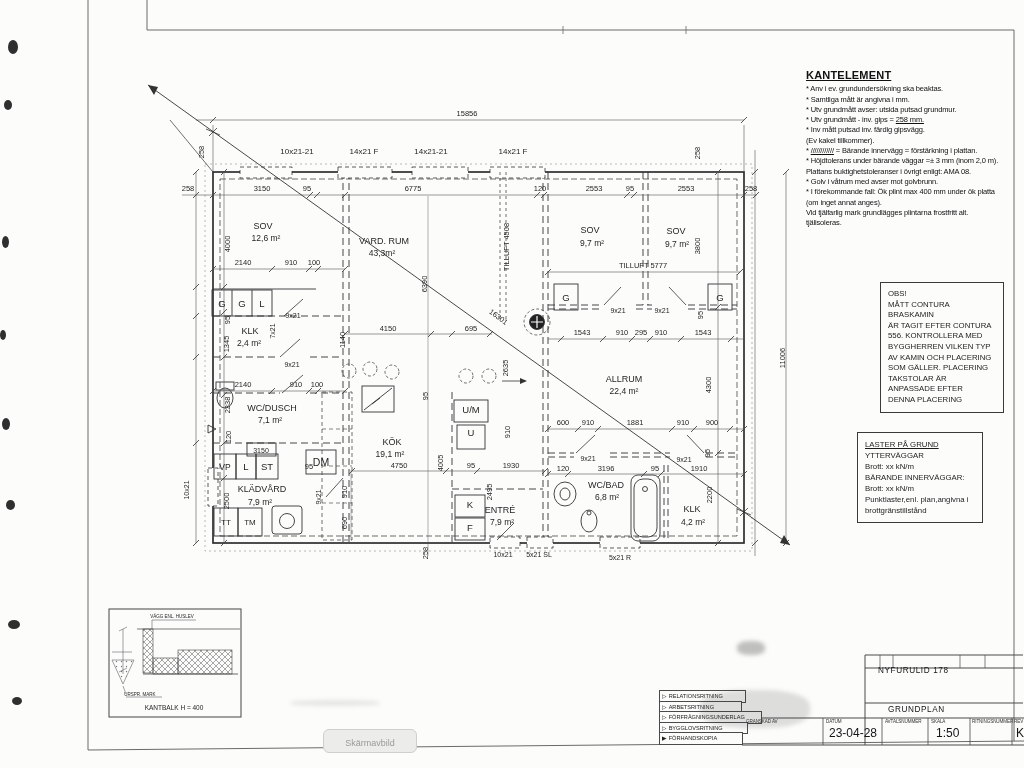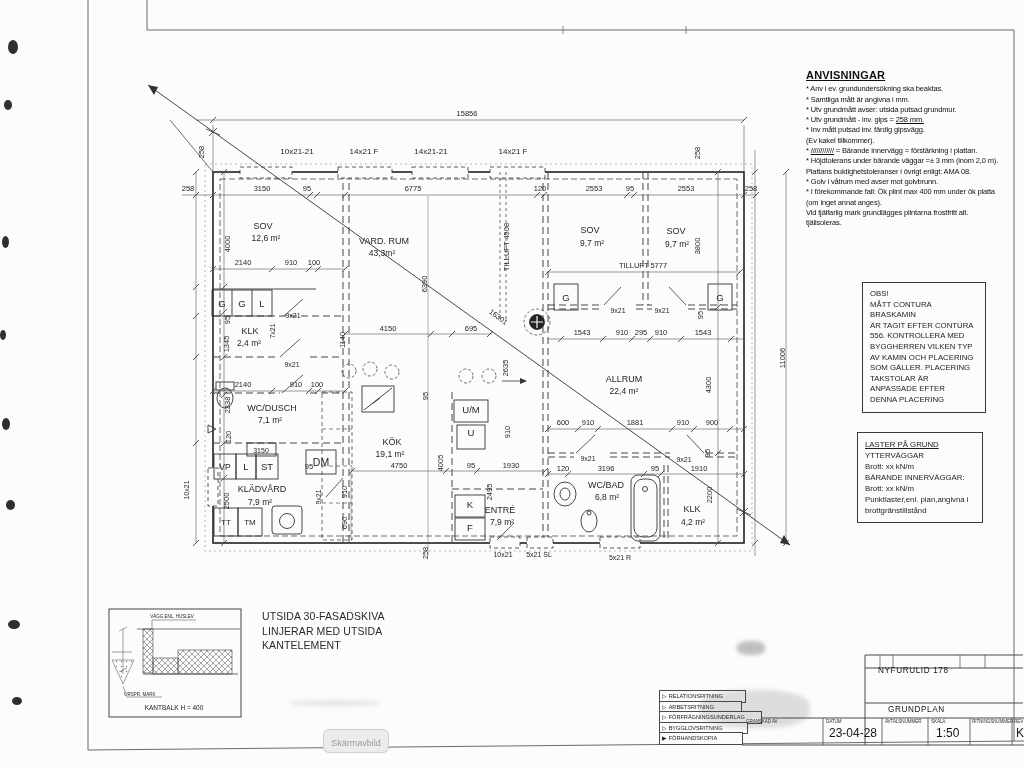--- a/index.html
+++ b/index.html
@@ -4,32 +4,32 @@
 <style>
   html,body{margin:0;padding:0;background:#e8e8e8;}
   #sheet{position:relative;width:1024px;height:768px;background:#fcfcfb;overflow:hidden;
          font-family:"Liberation Sans",sans-serif;color:#1c1c1c;}
   #drawing{position:absolute;left:0;top:0;}
   svg text{fill:#1f1f1f;font-family:"Liberation Sans",sans-serif;}
   .note{position:absolute;font-size:7.5px;letter-spacing:-0.15px;line-height:10.3px;color:#111;}
   #anvisningar{left:806px;top:70px;width:212px;}
   #anvisningar .title{font-size:11px;font-weight:bold;text-decoration:underline;margin-bottom:4px;letter-spacing:0.2px;}
   .notebox{position:absolute;border:1px solid #3a3a3a;background:#fcfcfb;padding:6px 7px;font-size:7.8px;line-height:10.6px;}
-  #obs-box{left:862px;top:282px;width:108px;}
+  #obs-box{left:880px;top:282px;width:108px;}
   #laster-box{left:857px;top:432px;width:110px;line-height:11px;}
   #detail-note{position:absolute;left:262px;top:609px;font-size:10.5px;line-height:14.5px;color:#2a2a2a;letter-spacing:0.1px;}
   .cat-row{position:absolute;left:659px;height:10.5px;border:1px solid #4a4a4a;background:#fcfcfb;
            font-size:5.6px;line-height:10px;white-space:nowrap;padding-left:2px;color:#222;}
   .cat-row .arr{display:inline-block;font-size:6px;transform:scaleY(0.9);margin-right:2px;}
   .tb-label{position:absolute;font-size:4.6px;color:#333;letter-spacing:-0.1px;white-space:nowrap;}
   .tb-value{position:absolute;font-size:12px;color:#151515;white-space:nowrap;}
   .tb-big{position:absolute;font-size:8.2px;color:#151515;letter-spacing:0.6px;white-space:nowrap;}
   .artifact{position:absolute;background:#2f2f2f;border-radius:50%;}
   .smudge{position:absolute;background:rgba(60,60,60,0.16);filter:blur(2px);border-radius:40%;}
-  #shot-tab{position:absolute;left:323px;top:729px;width:66px;height:24px;background:#ececea;
+  #shot-tab{position:absolute;left:323px;top:729px;width:94px;height:24px;background:#ececea;
             border:1px solid #cfcfcd;border-radius:6px;overflow:hidden;text-align:center;
             font-size:9px;color:#9a9a98;padding-top:8px;box-sizing:border-box;}
 </style>
 </head>
 <body>
 
 <div id="sheet">
 
   <svg id="drawing" width="1024" height="768" viewBox="0 0 1024 768">
     <defs>
@@ -313,21 +313,21 @@
         <text x="471" y="436" font-size="9.5" text-anchor="middle">U</text>
         <text x="470" y="508" font-size="9.5" text-anchor="middle">K</text>
         <text x="470" y="531" font-size="9.5" text-anchor="middle">F</text>
         <text x="172" y="618" font-size="4.5" text-anchor="middle">VÄGG ENL. HUSLEV</text>
         <text x="140" y="696" font-size="4.5" text-anchor="middle">URSPR. MARK</text>
         <text x="174" y="710" font-size="6.5" text-anchor="middle">KANTBALK H = 400</text>
       </g>
   </svg>
 
   <div id="anvisningar" class="note">
-    <div class="title">ANVISNINGAR</div>
+    <div class="title">KANTELEMENT</div>
     <div id="anvisningar-lines">
         <div><span>* Anv i ev. grundundersökning ska beaktas.</span></div>
         <div><span>*  Samtliga mått är angivna i mm.</span></div>
         <div><span>* Utv grundmått avser: utsida putsad grundmur.</span></div>
         <div><span>* Utv grundmått - inv. gips =  </span><u>258 mm.</u><span></span></div>
         <div><span>* Inv mått putsad inv. färdig gipsvägg.</span></div>
         <div><span>  (Ev kakel tillkommer).</span></div>
         <div><span>* </span><u>////////////</u><span> = Bärande innervägg = förstärkning i plattan.</span></div>
         <div><span>* Höjdtolerans under bärande väggar =± 3 mm (inom 2,0 m).</span></div>
         <div><span>  Plattans buktighetstoleranser i övrigt enligt:  AMA 08.</span></div>
@@ -362,25 +362,20 @@
         <div><span>Brott: xx kN/m</span></div>
         <div class="spacer"></div>
         <div><span>BÄRANDE INNERVÄGGAR:</span></div>
         <div><span>Brott: xx kN/m</span></div>
         <div class="spacer"></div>
         <div><span>Punktlaster,enl. plan,angivna i</span></div>
         <div><span>brottgränstillstånd</span></div>
       </div>
   </div>
 
-  <div id="detail-note">
-    <div>UTSIDA 30-FASADSKIVA</div>
-    <div>LINJERAR MED UTSIDA</div>
-    <div>KANTELEMENT</div>
-  </div>
 
   <div class="cat-row" style="top:690px;width:83px;">
     <span class="arr">▷</span><span>RELATIONSRITNING</span></div>
   <div class="cat-row" style="top:700.5px;width:79px;">
     <span class="arr">▷</span><span>ARBETSRITNING</span></div>
   <div class="cat-row" style="top:711px;width:99px;">
     <span class="arr">▷</span><span>FÖRFRÅGNINGSUNDERLAG</span></div>
   <div class="cat-row" style="top:721.5px;width:85px;">
     <span class="arr">▷</span><span>BYGGLOVSRITNING</span></div>
   <div class="cat-row" style="top:732px;width:80px;">

